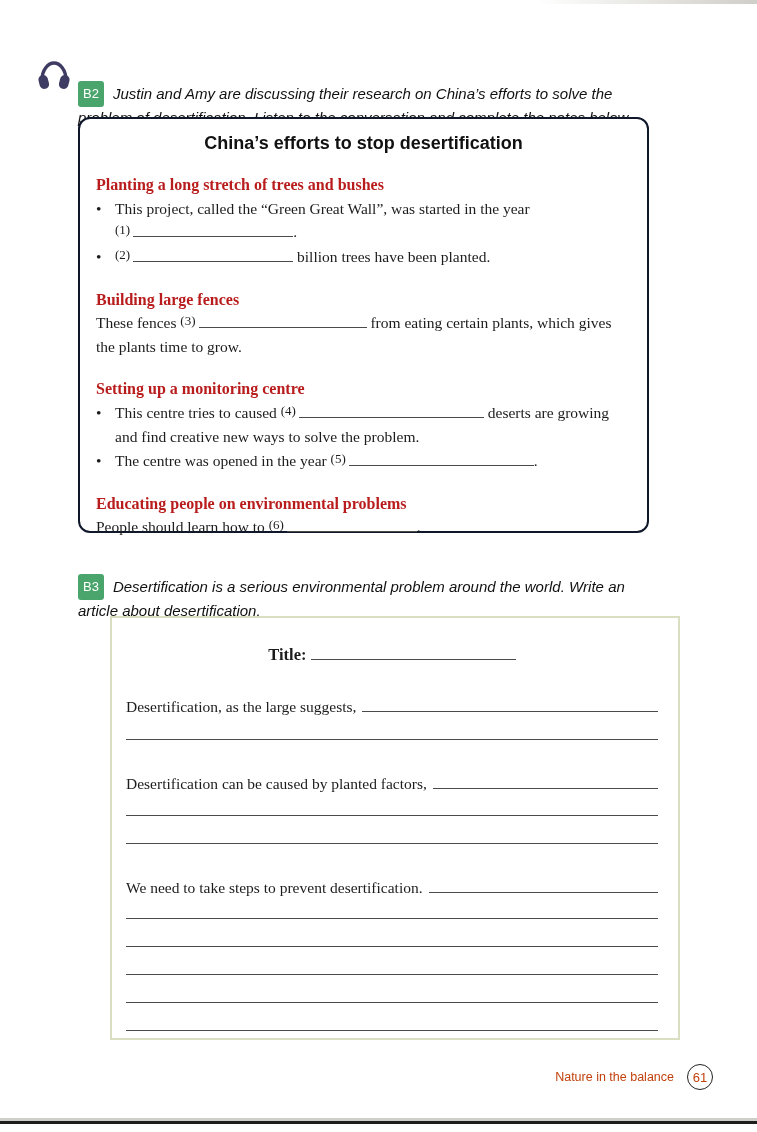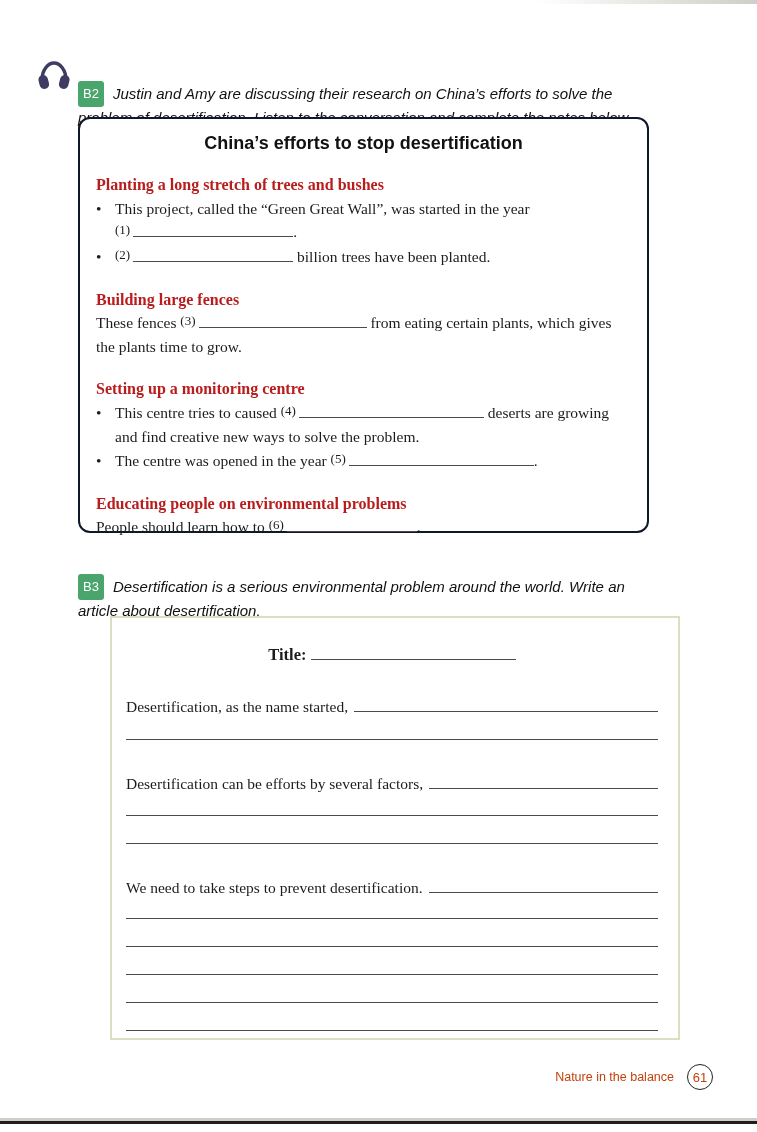--- a/index.html
+++ b/index.html
@@ -147,27 +147,27 @@
   </div>
 
   <p class="exercise-intro intro-b3"><span class="badge">B3</span><span>Desertification is a serious environmental problem around the world. Write an article about desertification.</span></p>
 
   <div class="article-box">
     <div class="title-row"><span class="title-label">Title:</span>
       <span class="blank bl-205"></span>
     </div>
 
     <div class="para p1">
-      <span class="lead">Desertification, as the name started,</span>
+      <span class="lead">Desertification, as the large suggests,</span>
       <span class="fill"></span>
     </div>
     <div class="rule r1"></div>
 
     <div class="para p2">
-      <span class="lead">Desertification can be efforts by several factors,</span>
+      <span class="lead">Desertification can be caused by planted factors,</span>
       <span class="fill"></span>
     </div>
     <div class="rule r2"></div>
     <div class="rule r3"></div>
 
     <div class="para p3">
       <span class="lead">We need to take steps to prevent desertification.</span>
       <span class="fill"></span>
     </div>
     <div class="rule r4"></div>

